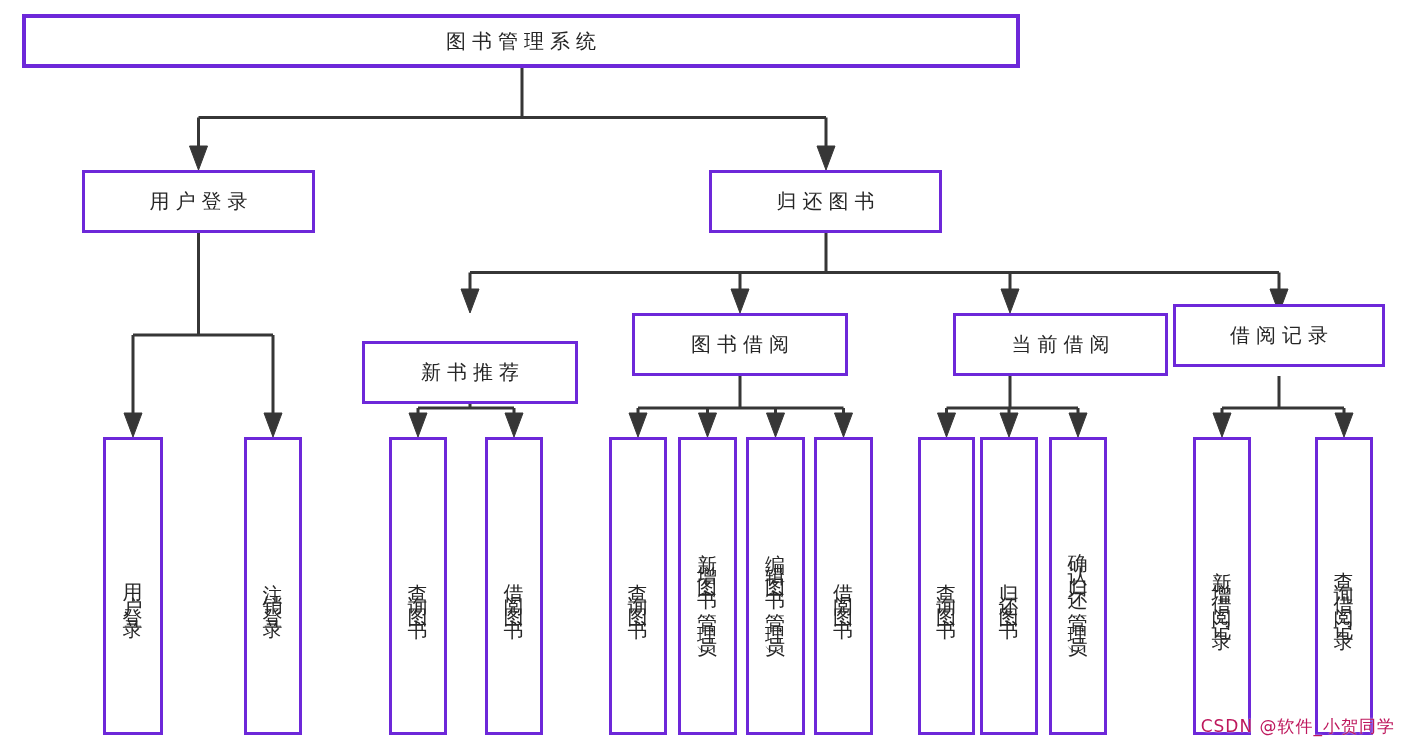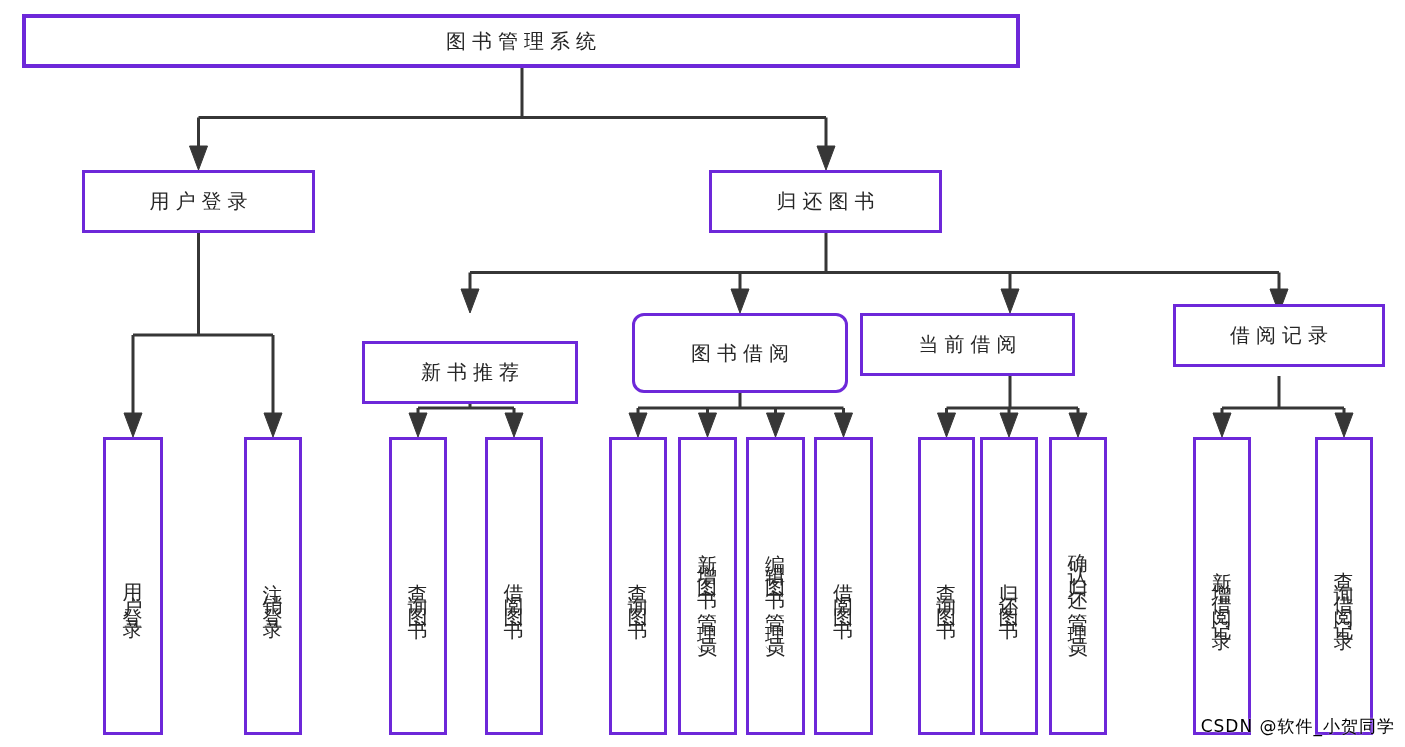--- a/index.html
+++ b/index.html
@@ -60,21 +60,21 @@
     margin-bottom: -12px;
     color: #262626;
     line-height: 1;
   }
   .watermark {
     position: absolute;
     right: 10px;
     bottom: 9px;
     font-size: 17px;
     letter-spacing: 1px;
-    color: #000000;
+    color: #be185d;
     text-shadow: 0 0 2px #ffffff;
     white-space: nowrap;
   }
 </style>
 </head>
 <body>
 
 <div class="canvas">
 
   <svg class="connector-layer" viewBox="0 0 1405 747" xmlns="http://www.w3.org/2000/svg">
@@ -134,24 +134,24 @@
   <div class="node" style="left:82px; top:170px; width:233px; height:63px;">
     <span class="hlabel">用户登录</span>
   </div>
   <div class="node" style="left:709px; top:170px; width:233px; height:63px;">
     <span class="hlabel">归还图书</span>
   </div>
 
   <div class="node" style="left:362px; top:313px; width:216px; height:63px;margin-top:28px;">
     <span class="hlabel">新书推荐</span>
   </div>
-  <div class="node" style="left:632px; top:313px; width:216px; height:80px;border-radius:12px;">
+  <div class="node" style="left:632px; top:313px; width:216px; height:63px;">
     <span class="hlabel">图书借阅</span>
   </div>
-  <div class="node" style="left:860px; top:313px; width:215px; height:63px;justify-content:center;">
+  <div class="node" style="left:953px; top:313px; width:215px; height:63px;justify-content:center;">
     <span class="hlabel">当前借阅</span>
   </div>
   <div class="node" style="left:1173px; top:304px; width:212px; height:63px;">
     <span class="hlabel">借阅记录</span>
   </div>
 
   <div class="node leaf" style="left:103px; top:437px; width:60px; height:298px;">
     <span class="vlabel">用户登录</span>
   </div>
   <div class="node leaf" style="left:244px; top:437px; width:58px; height:298px;">

